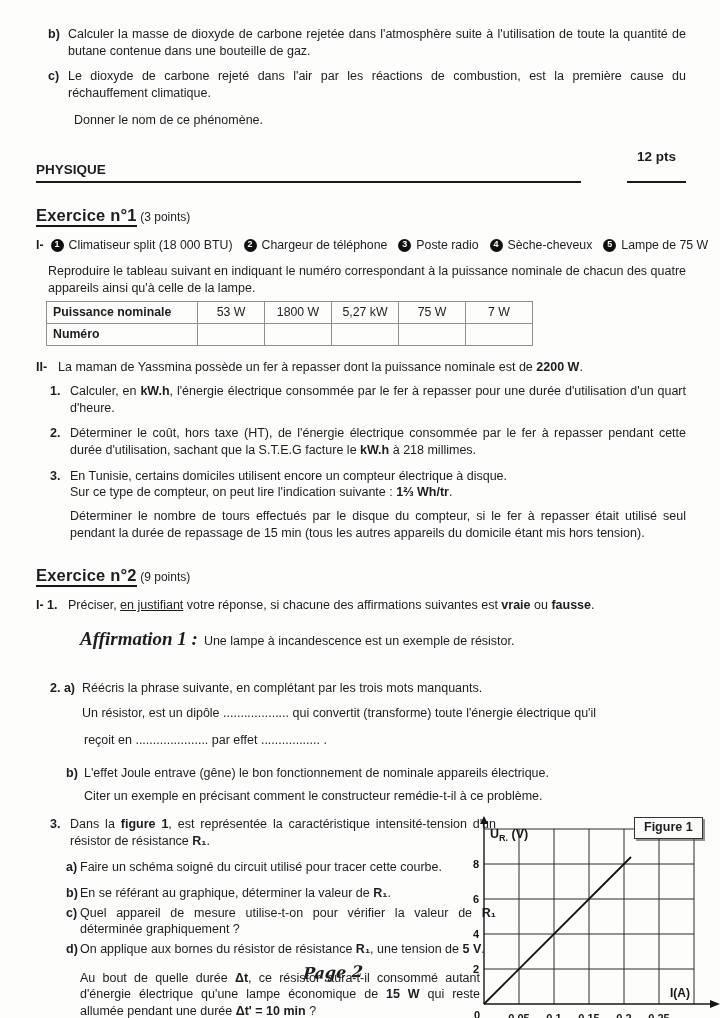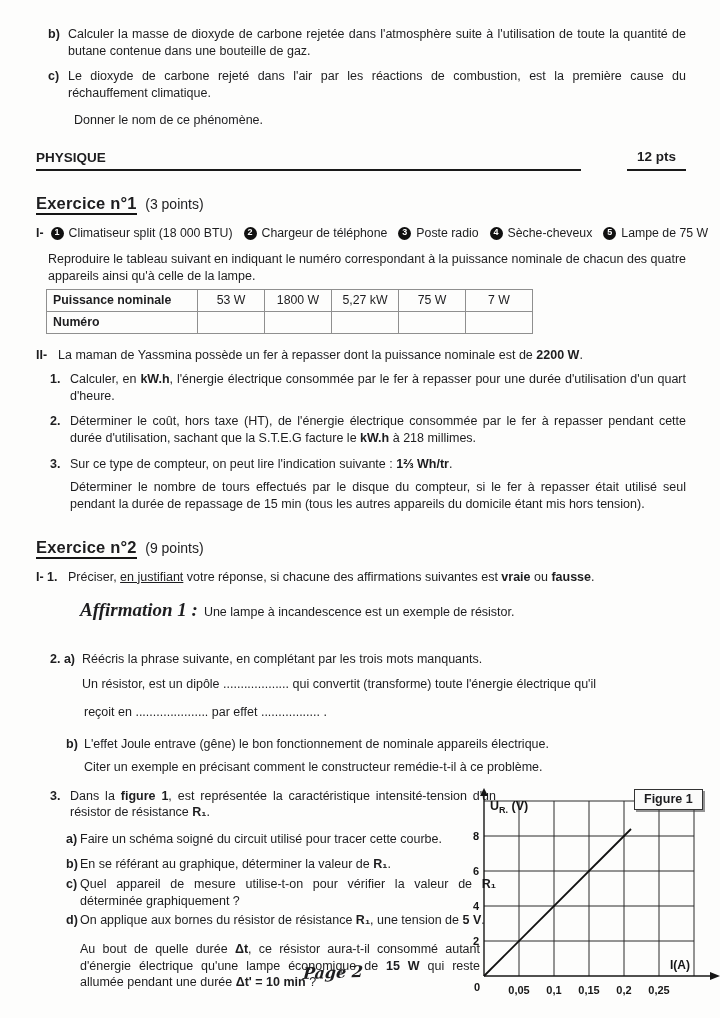--- a/index.html
+++ b/index.html
@@ -18,25 +18,25 @@
   
   .li{position:relative;margin:0 0 7px 0;}
   .pfx{position:absolute;left:0;top:0;font-weight:bold;white-space:nowrap;}
   b{font-weight:bold;}
   .u{text-decoration:underline;text-align:right;}
   .ind20{padding-left:20px;}
   .ind14{padding-left:14px;}
   
   .phys-row{display:flex;align-items:flex-end;margin:20px 0 0 0;font-weight:bold;font-size:13.5px;}
   .phys-left{flex:1;border-bottom:2.5px solid #1a1a1a;padding-bottom:2px;margin-right:46px;}
-  .phys-right{border-bottom:2.5px solid #1a1a1a;padding:0 10px 3px 10px;}
+  .phys-right{border-bottom:2.5px solid #1a1a1a;padding:0 10px 15px 10px;}
   
   .ex-head{margin:22px 0 10px 0;}
   .ex-title{font-weight:bold;font-size:16.5px;border-bottom:2.2px solid #151515;padding-bottom:1px;letter-spacing:.2px;}
-  .ex-pts{font-size:14px;margin-left:5px;}
+  .ex-pts{font-size:12px;}
   
   .devices{display:flex;align-items:center;flex-wrap:nowrap;white-space:nowrap;margin:4px 0 10px 0;font-size:12.3px;}
   .devices .dev-prefix{font-weight:bold;margin-right:7px;}
   .dev-item{display:inline-flex;align-items:center;margin-right:11px;}
   .cnum{display:inline-flex;width:13px;height:13px;border-radius:50%;background:#101010;color:#fff;
         font-size:9px;font-weight:bold;align-items:center;justify-content:center;margin-right:5px;flex:0 0 13px;}
   
   .ptable{border-collapse:collapse;margin:4px 0 0 10px;}
   .ptable td{border:1px solid #8f8f8f;height:21px;font-size:12.3px;padding:0 6px;}
   .ptable td.hdr{font-weight:bold;width:138px;}
@@ -146,20 +146,21 @@
 
   <div style="padding-left:14px;">
     <p class="li just ind20" style="margin-top:8px;">
       <span class="pfx">1.</span><span>Calculer, en </span><b>kW.h</b><span>, l'énergie électrique consommée par le fer à repasser pour une durée d'utilisation d'un quart d'heure.</span>
     </p>
     <p class="li just ind20" style="margin-top:9px;">
       <span class="pfx">2.</span><span>Déterminer le coût, hors taxe (HT), de l'énergie électrique consommée par le fer à repasser pendant cette durée d'utilisation, sachant que la S.T.E.G facture le </span><b>kW.h</b><span> à 218 millimes.</span>
     </p>
     <div class="li ind20" style="margin-top:9px;">
       <span class="pfx">3.</span>
+      <div>En Tunisie, certains domiciles utilisent encore un compteur électrique à disque.</div>
       <div><span>Sur ce type de compteur, on peut lire l'indication suivante : </span><b>1⅔ Wh/tr</b><span>.</span></div>
       <div class="just" style="margin-top:7px;">Déterminer le nombre de tours effectués par le disque du compteur, si le fer à repasser était utilisé seul pendant la durée de repassage de 15 min (tous les autres appareils du domicile étant mis hors tension).</div>
     </div>
   </div>
 
   <div class="ex-head" style="margin-top:24px;">
     <span class="ex-title">Exercice n°2</span>
     <span class="ex-pts">(9 points)</span>
   </div>
 

